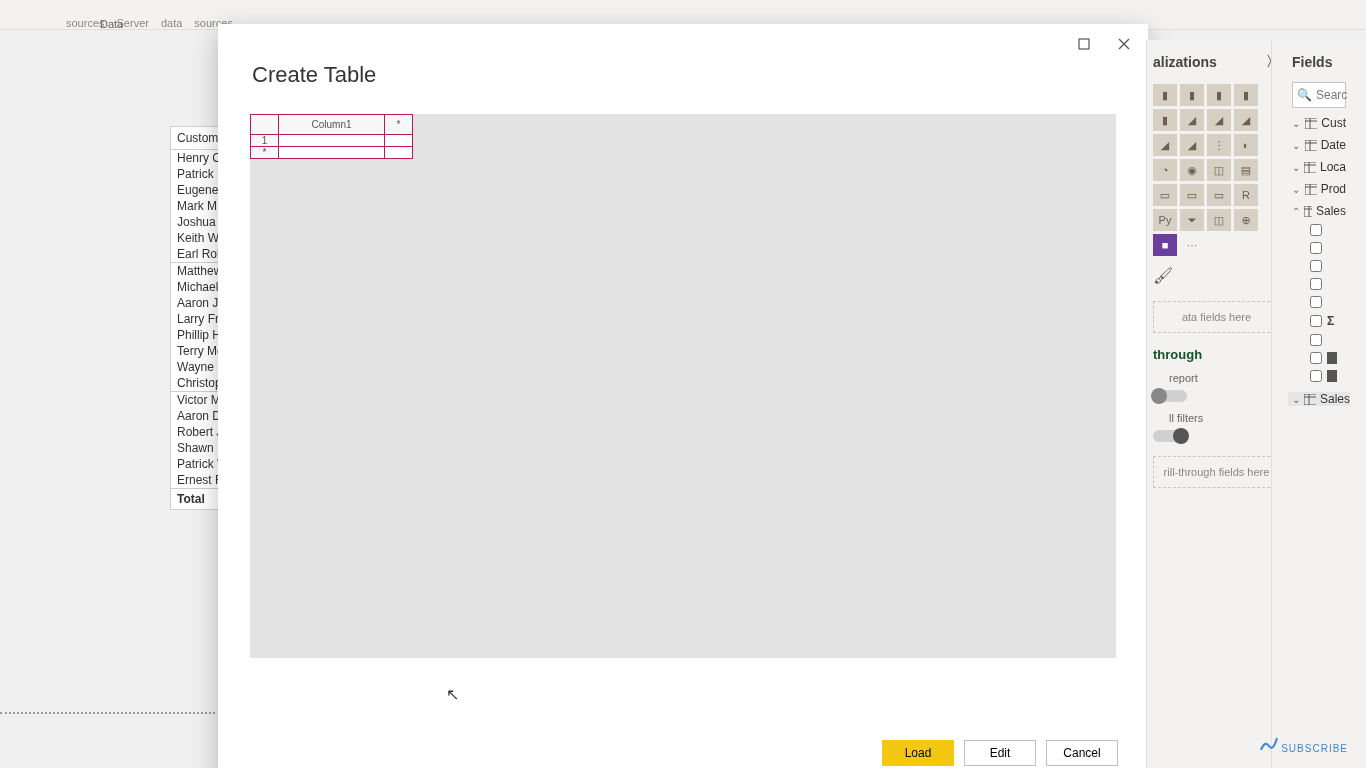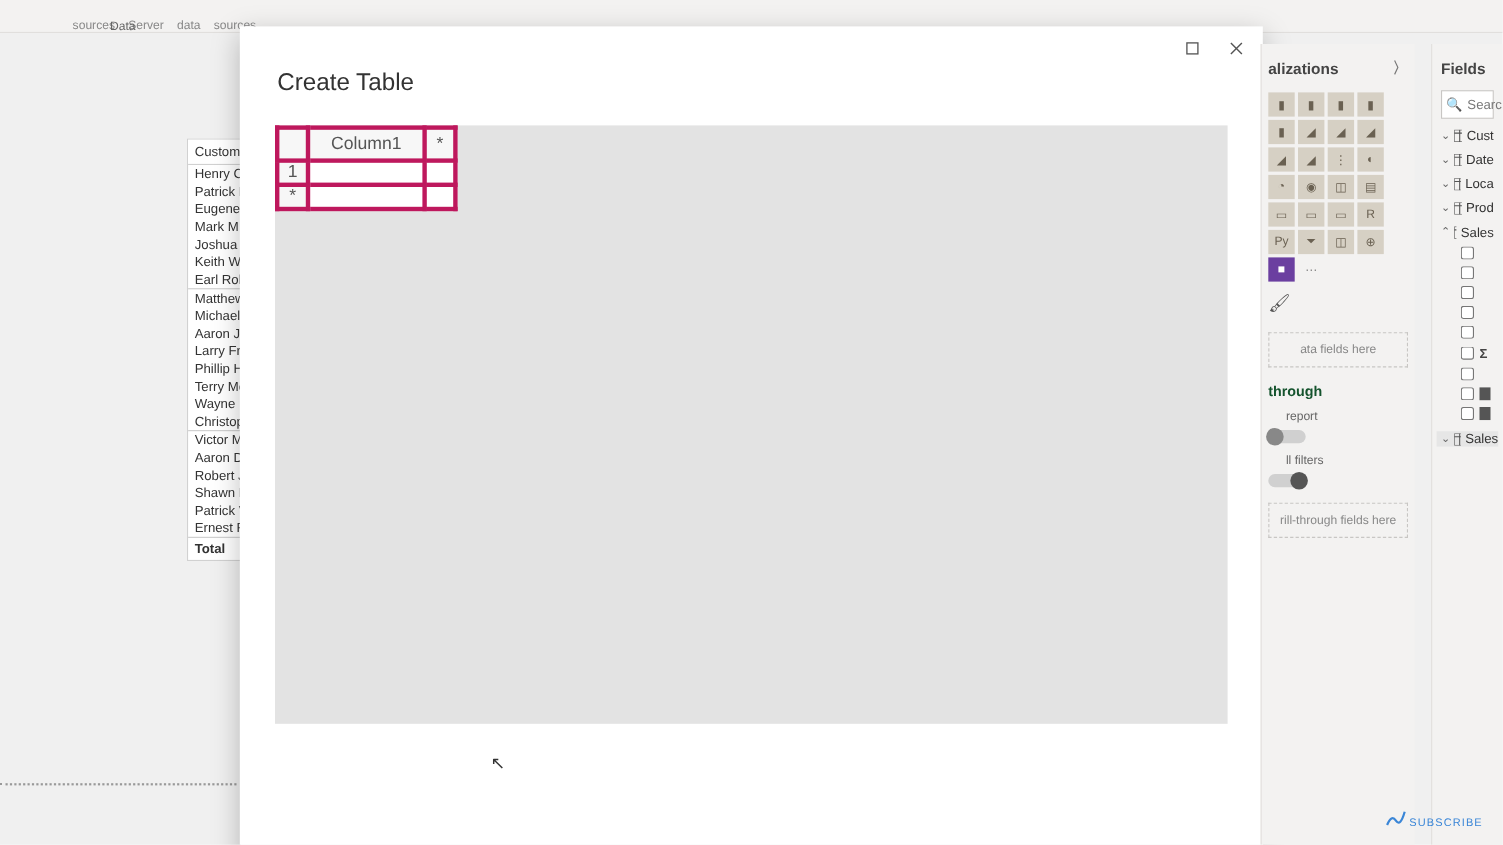--- a/index.html
+++ b/index.html
@@ -17,21 +17,21 @@
 .bg-table .sep { border-top: 1px solid #ccc; }
 .bg-table .total { font-weight:600; padding:3px 6px; border-top:1px solid #ccc;}
 
 
 .dialog { position: absolute; left: 218px; top: 24px; width: 930px; height: 760px; background: #fff; box-shadow: 0 8px 24px rgba(0,0,0,.25);}
 .dialog-titlebar { height: 40px; display:flex; justify-content:flex-end; align-items:center; padding:0 4px;}
 .titlebar-btn { width: 40px; height:32px; display:flex; align-items:center; justify-content:center; cursor:pointer; color:#555;}
 .dialog-title { position:absolute; left:34px; top:38px; font-size: 22px; font-weight: 300; color:#333;}
 .grid-area { position:absolute; left:32px; top:90px; right:32px; height: 544px; background:#e3e3e3;}
 .mini-grid { position:absolute; left:0; top:0; border-collapse: collapse; background:#f4f4f4;}
-.mini-grid td, .mini-grid th { border:4px solid #be185d; font-size:16px; font-weight:400; color:#555;}
+.mini-grid td, .mini-grid th { border:1px solid #be185d; font-size:10px; font-weight:400; color:#555;}
 .mini-grid .rh { width:28px; text-align:center; background:#f7f7f7;}
 .mini-grid .c1 { width:106px; padding:4px 6px; background:#f7f7f7;}
 .mini-grid .cs { width:28px; text-align:center; background:#f7f7f7;}
 .mini-grid .cell { background:#fff;}
 .name-row { position:absolute; left:26px; bottom:76px; display:flex; align-items:center; gap:10px; border:3px solid #1f72c6; padding:5px 8px 5px 8px;}
 .name-label { font-size:13px; color:#444;}
 .name-input { width:160px; height:22px; font-size:13px; padding:1px 4px; border:1px solid #999;}
 .dialog-buttons { position:absolute; right:30px; bottom:18px; display:flex; gap:10px;}
 .dlg-btn { min-width:72px; height:26px; border:1px solid #bfbfbf; background:#fff; font-size:12px; cursor:pointer; padding:0 12px;}
 .dlg-btn.primary { background:#f2c811; border-color:#f2c811;}
@@ -48,21 +48,21 @@
 .drop-well { margin-top:16px; border:1px dashed #c8c6c4; height:32px; display:flex; align-items:center; justify-content:center; color:#888; font-size:11px; overflow:hidden; white-space:nowrap; padding:0 2px;}
 .dt-title { margin-top:14px; font-size:13px; font-weight:600; color:#14532d;}
 .dt-label { margin-top:10px; font-size:11px; color:#666;padding-left:16px;}
 .toggle { margin-top:6px; width:34px; height:12px; border-radius:6px; background:#d0d0d0; position:relative;}
 .toggle .knob { position:absolute; top:-2px; width:16px; height:16px; border-radius:50%; background:#888;}
 .toggle.off .knob{ left:-2px;}
 .toggle.on .knob{ right:-2px; background:#555;}
 .brush-icon { margin-top:10px; font-size:16px; color:#555;}
 
 
-.fields-pane { position:absolute; right:0; top:40px; width:65px; bottom:0; background:#f3f2f1; border-left:1px solid #e1dfdd; padding:8px 8px; overflow:hidden;}
+.fields-pane { position:absolute; right:0; top:40px; width:95px; bottom:0; background:#f3f2f1; border-left:1px solid #e1dfdd; padding:8px 20px; overflow:hidden;}
 .search-box { display:flex; align-items:center; gap:4px; border:1px solid #c8c6c4; background:#fff; height:26px; padding:0 4px; margin-top:6px; font-size:12px; color:#777;}
 .tbl-row { display:flex; align-items:center; gap:4px; margin-top:8px; font-size:12px; color:#333; white-space:nowrap; overflow:hidden; cursor:pointer;}
 .tbl-row .exp { width:10px; color:#666; font-size:10px;}
 .tbl-row.selected { background:#e6e6e6; margin-left:-4px; margin-right:-4px; padding-left:4px;}
 .fld-row { display:flex; align-items:center; gap:5px; margin-top:6px; font-size:12px; color:#444; padding-left:18px; white-space:nowrap; overflow:hidden;}
 .fld-row input[type=checkbox]{ width:12px; height:12px;}
 .sigma { font-weight:600;}
 .calc { width:10px; height:12px; background:#555; display:inline-block;}
 .subscribe { position:absolute; right:18px; bottom:14px; display:flex; flex-direction:row; align-items:flex-end; color:#3a86d7; font-size:10px; letter-spacing:1px;}
 .subscribe svg { width:24px; height:20px;}
@@ -140,20 +140,25 @@
       <tr>
         <td class="rh">*</td>
         <td class="c1 cell"></td>
         <td class="cs cell"></td>
       </tr>
     </tbody>
       </table>
   </div>
 
 
+  <div class="dialog-buttons">
+    <button class="dlg-btn primary">Load</button>
+    <button class="dlg-btn">Edit</button>
+    <button class="dlg-btn">Cancel</button>
+  </div>
   <div class="cursor">↖</div>
 </div>
 
 <div class="viz-pane">
   <div class="pane-title">
     <span>alizations</span>
     <span class="chev">〉</span>
   </div>
   <div class="viz-gallery">
     <div class="viz-icon">▮</div>

